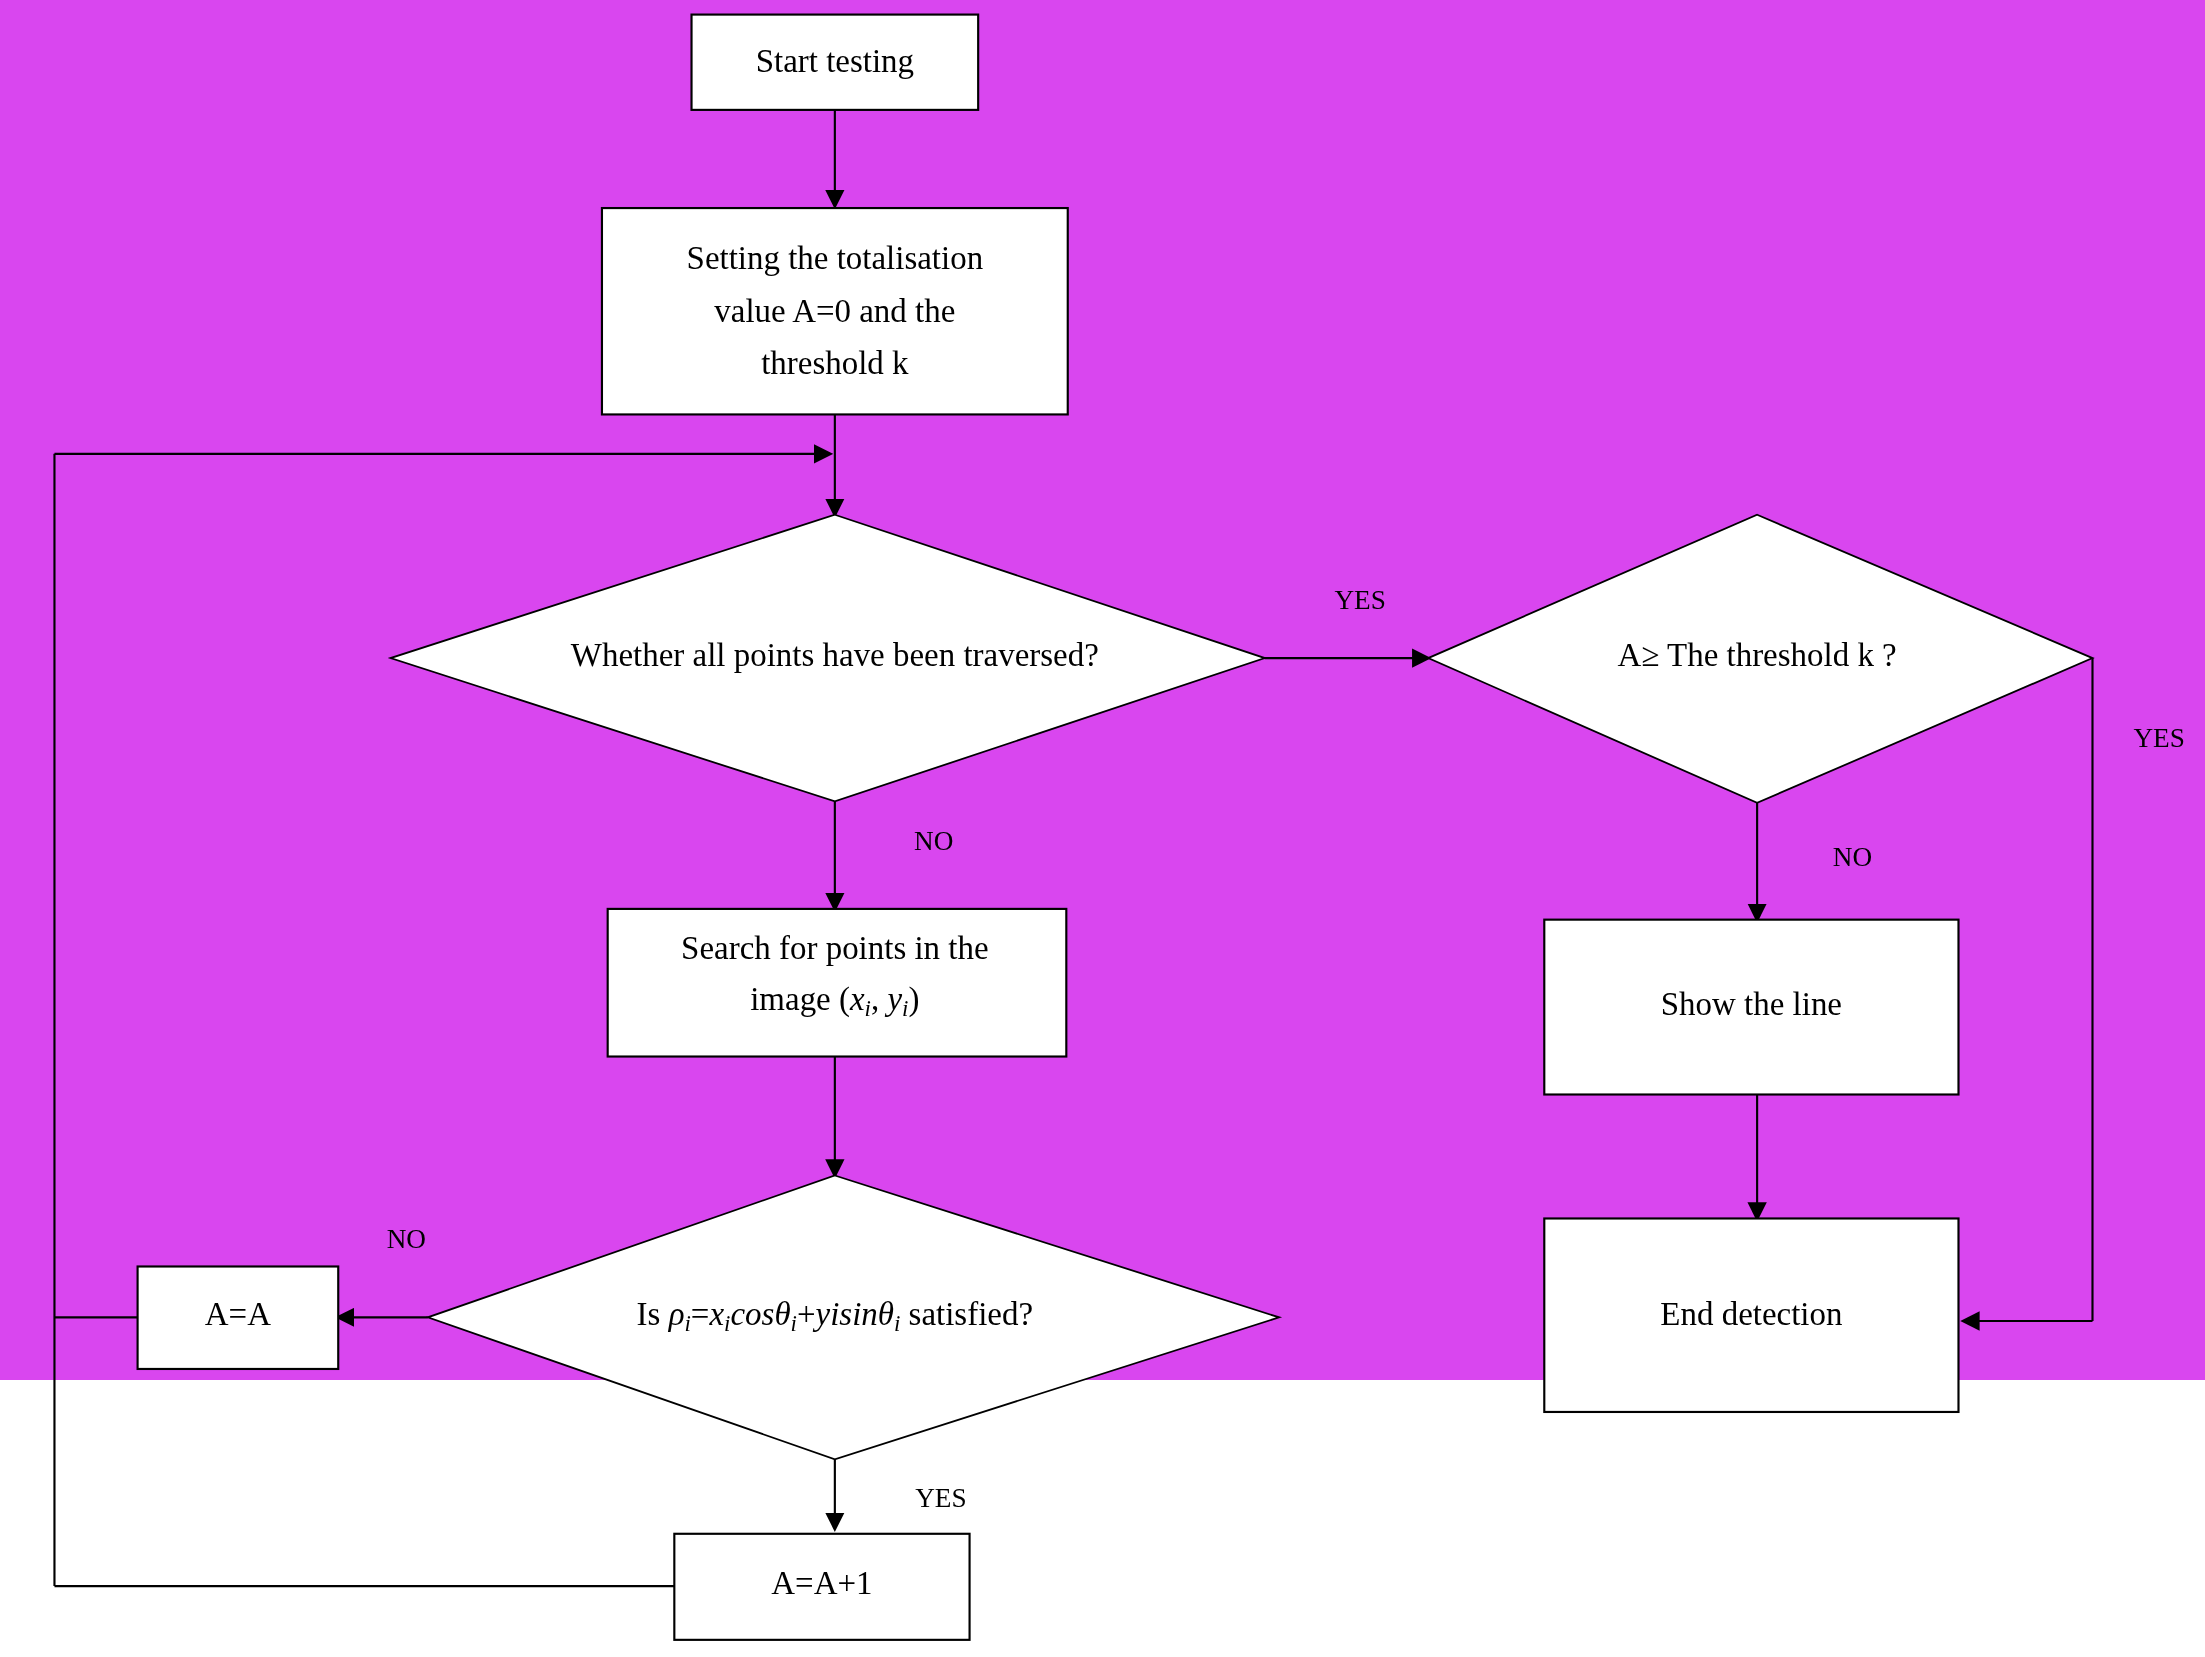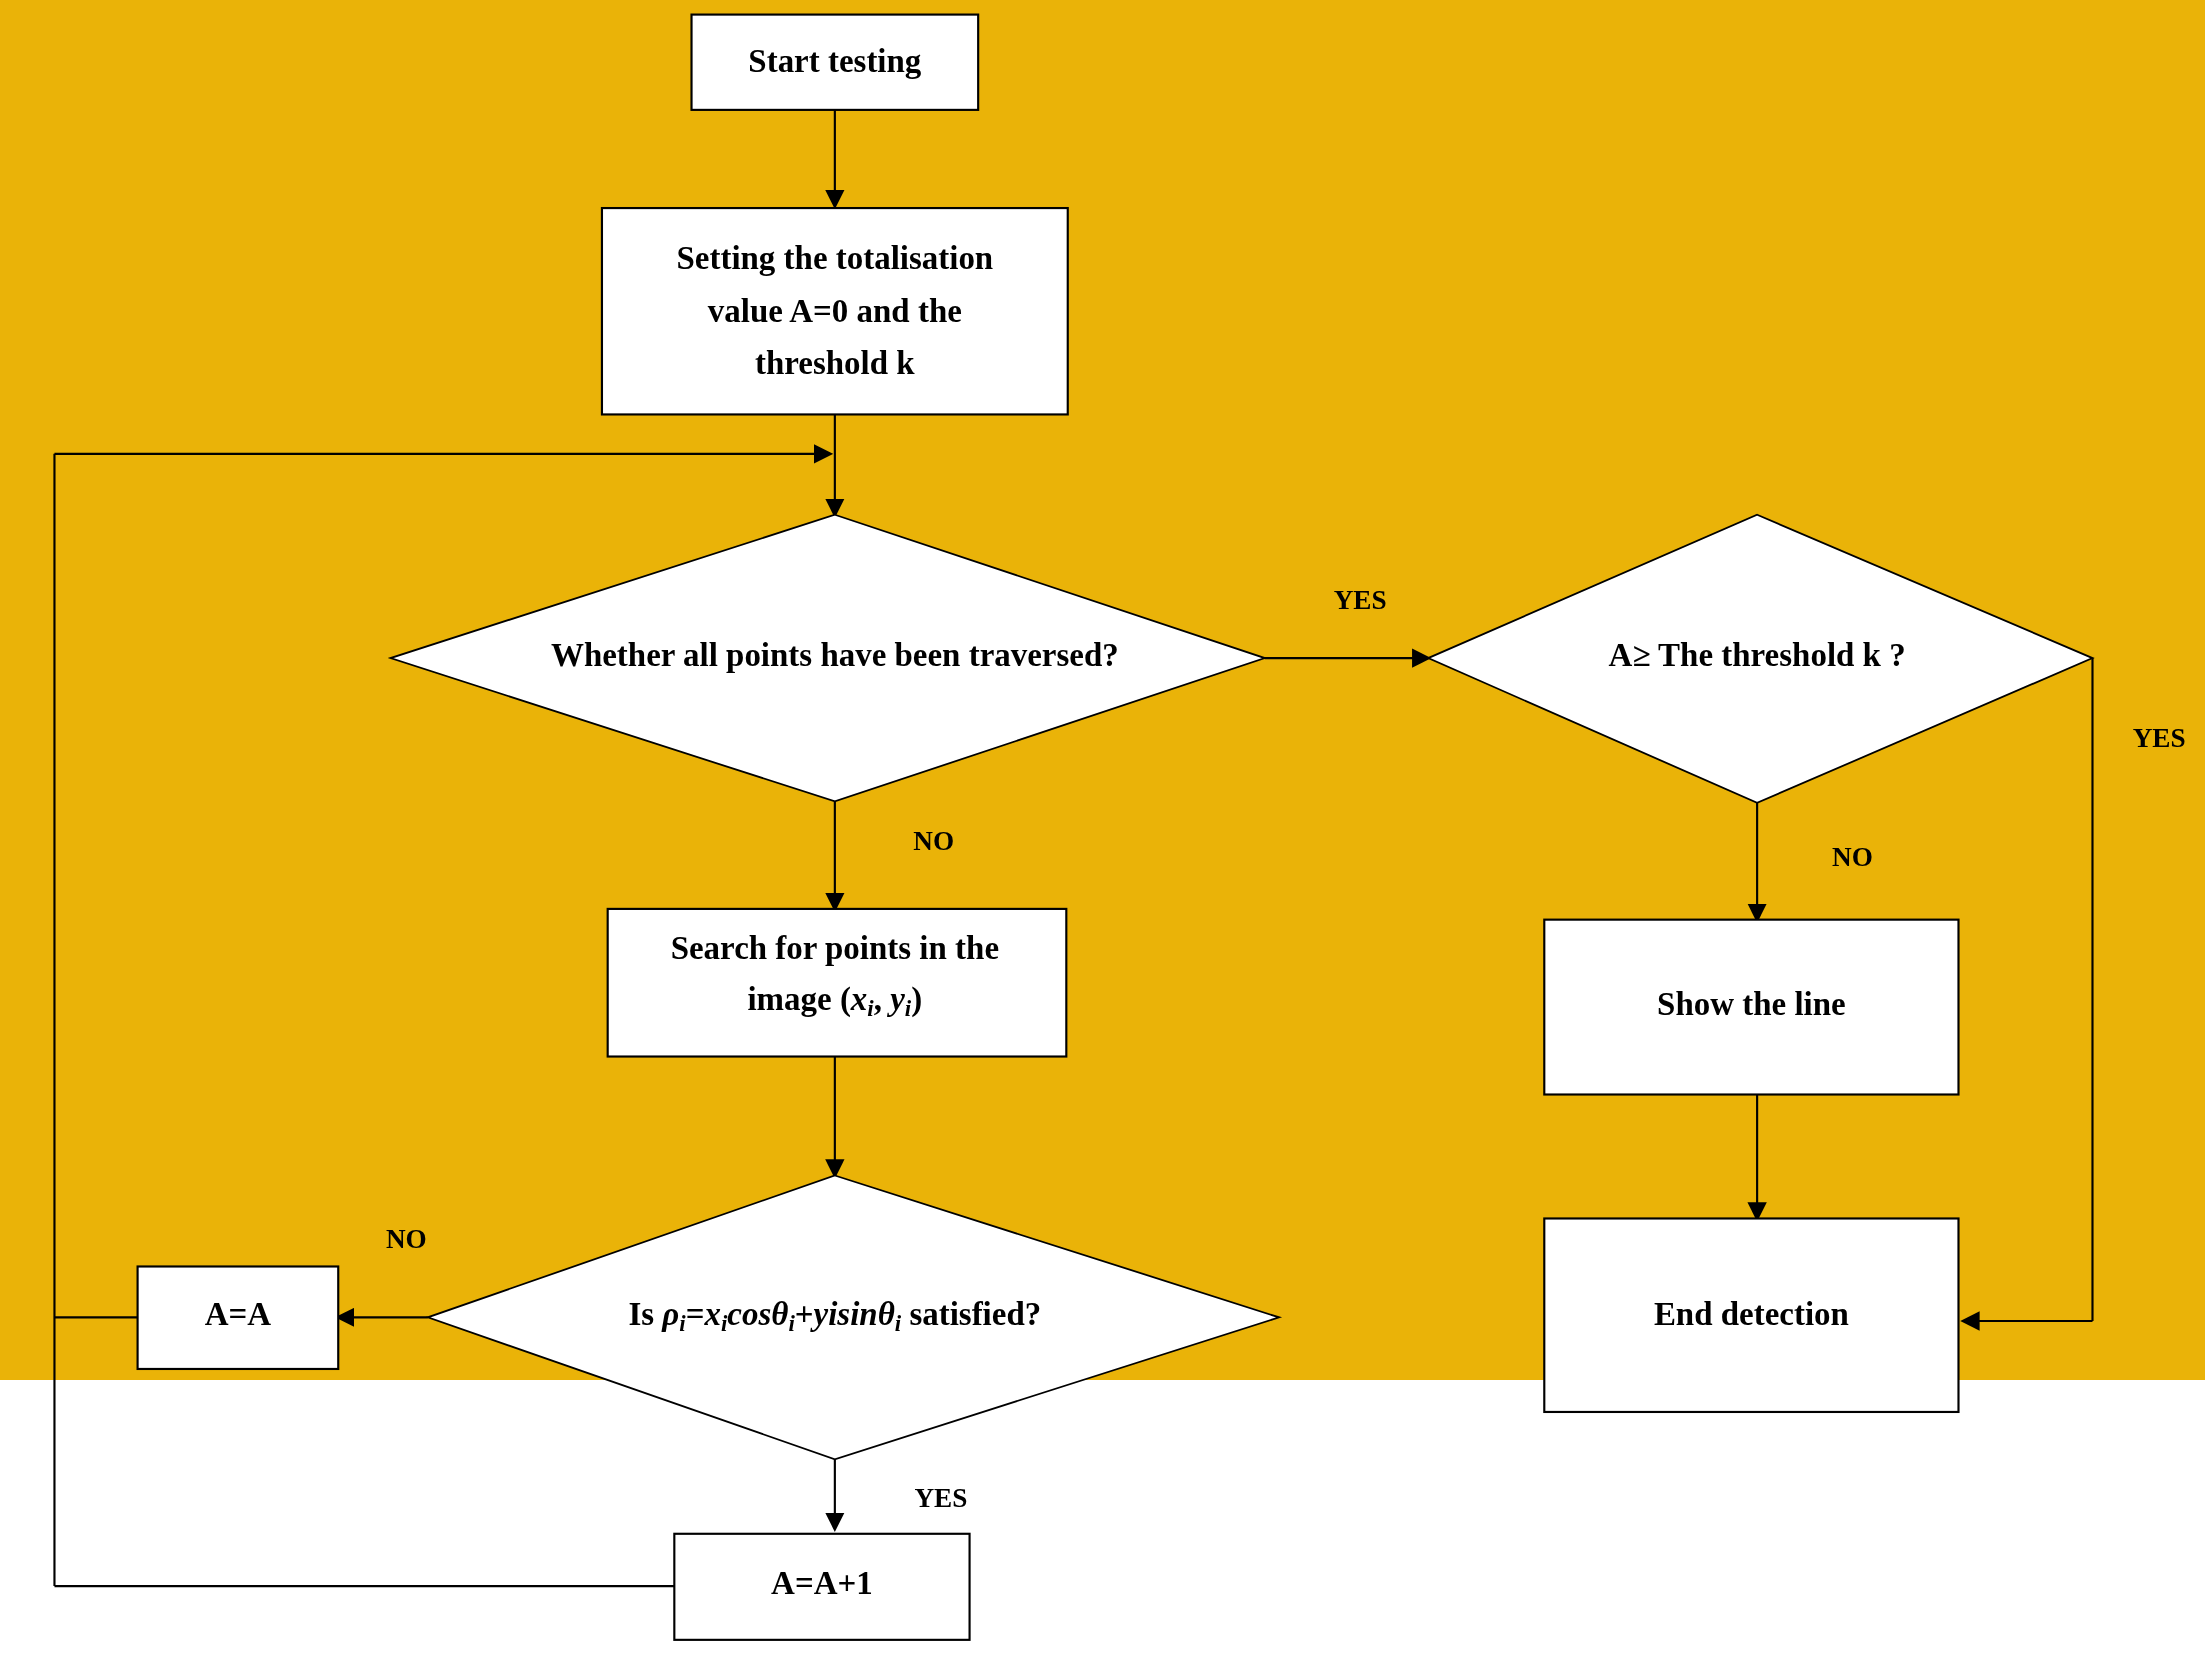--- a/index.html
+++ b/index.html
@@ -10,22 +10,21 @@
   body {
     width: 2205px;
     height: 1658px;
     font-family: "Liberation Serif", "DejaVu Serif", serif;
     overflow: hidden;
   }
   #flowchart-root {
     position: relative;
     width: 2205px;
     height: 1380px;
-    background: #eab308;
-    font-weight: bold;
+    background: #d946ef;
   }
   svg.fc {
     display: block;
     width: 2205px;
     height: 1658px;
   }
   .node-box {
     fill: #ffffff;
     stroke: #000000;
     stroke-width: 3;

